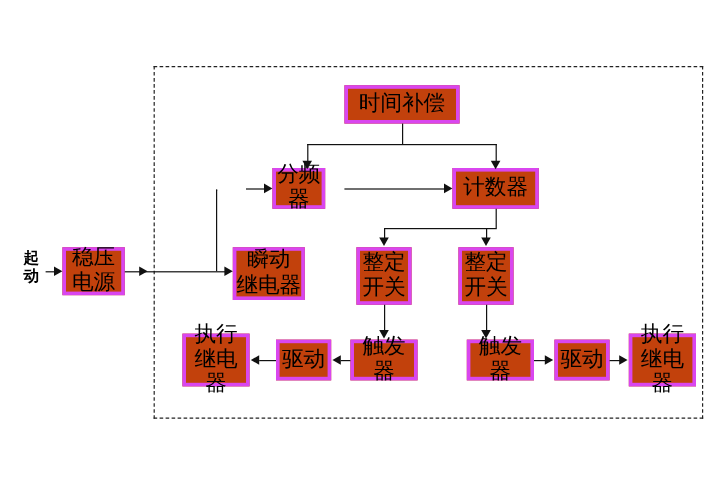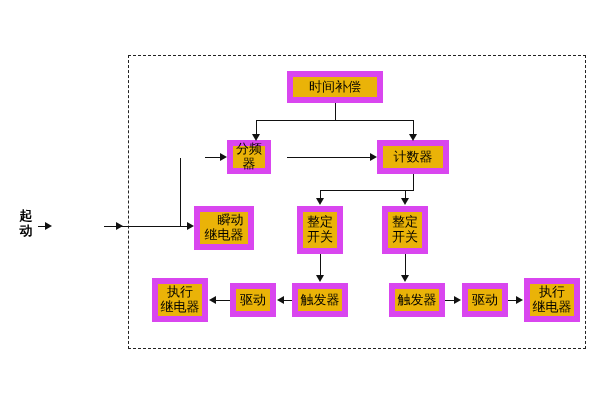--- a/index.html
+++ b/index.html
@@ -18,29 +18,29 @@
     overflow: hidden;
   }
   .dashed-region {
     position: absolute;
     border: 1px dashed #222;
     box-sizing: border-box;
   }
   .node {
     position: absolute;
     box-sizing: border-box;
-    border: 6px solid #d946ef;
-    background: #eab308;
+    border: 3px solid #d946ef;
+    background: #c2410c;
     display: flex;
     align-items: center;
     justify-content: center;
     text-align: center;
     line-height: 1.15;
     color: #000;
-    font-size: 13px;
+    font-size: 18px;
     letter-spacing: 0px;
     white-space: pre-line;
   }
   .label {
     position: absolute;
     box-sizing: border-box;
     display: flex;
     align-items: center;
     justify-content: center;
     text-align: center;
@@ -80,29 +80,31 @@
 </head>
 <body>
 
 <div id="canvas">
 
   <div class="dashed-region" style="left:128px; top:55px; width:458px; height:294px;"></div>
 
   <div class="label" style="left:8px; top:200px; width:36px; height:48px;">起
 动</div>
 
+  <div class="node" style="left:52px; top:206px; width:52px; height:40px;">稳压
+电源</div>
 
   <div class="node" style="left:287px; top:71px; width:96px; height:32px;">时间补偿</div>
 
 
   <div class="node" style="left:227px; top:140px; width:44px; height:34px;">分频器</div>
 
   <div class="node" style="left:377px; top:140px; width:72px; height:34px;">计数器</div>
 
-  <div class="node" style="left:194px; top:206px; width:60px; height:44px;text-align:right;">瞬动
+  <div class="node" style="left:194px; top:206px; width:60px; height:44px;">瞬动
 继电器</div>
 
   <div class="node" style="left:297px; top:206px; width:46px; height:48px;">整定
 开关</div>
 
   <div class="node" style="left:382px; top:206px; width:46px; height:48px;">整定
 开关</div>
 
   <div class="node" style="left:292px; top:283px; width:56px; height:34px;">触发器</div>
 

